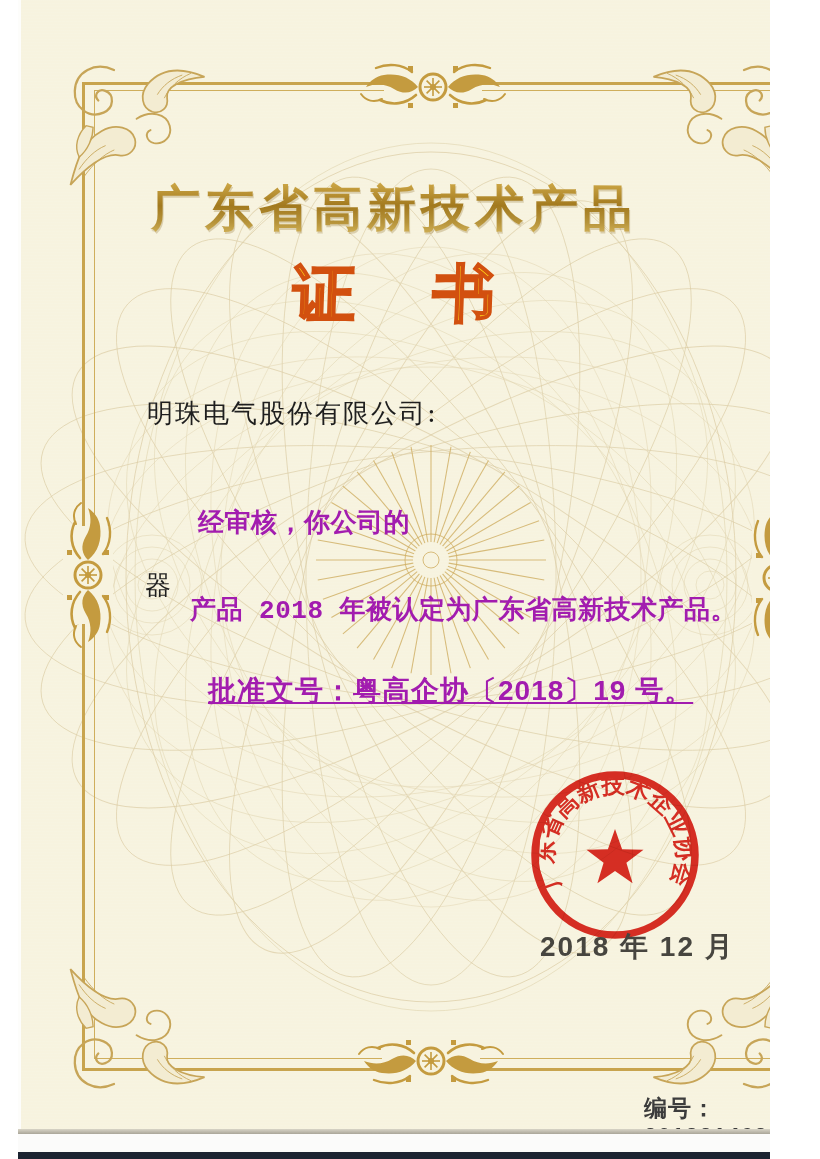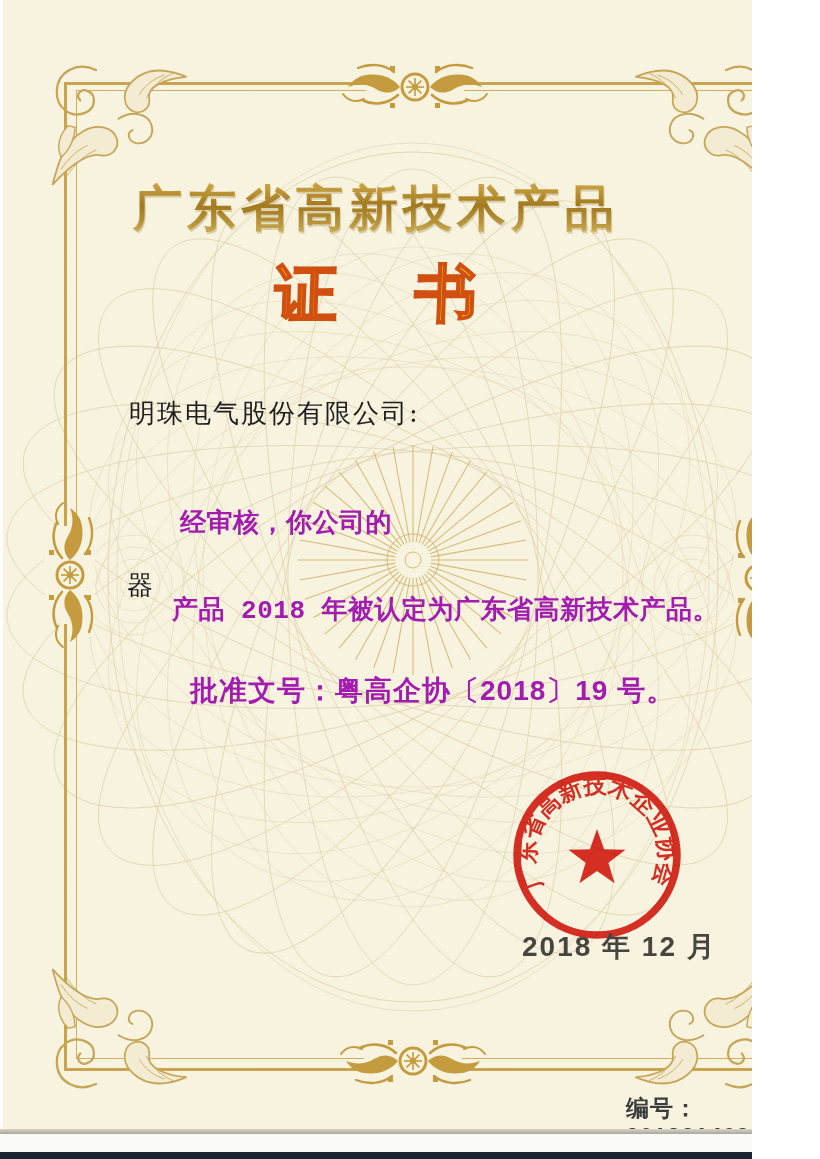--- a/index.html
+++ b/index.html
@@ -1,19 +1,20 @@
 <!DOCTYPE html>
 <html><head>
 <meta charset="utf-8">
 <style>
   html,body{margin:0;padding:0;background:#ffffff;}
   .page{
     position:relative;width:752px;height:1159px;overflow:hidden;
     background:#f7f3df;
     font-family:"Liberation Sans", sans-serif;
+    margin-left:18px;
   }
   .page::before{ 
     content:"";position:absolute;inset:0;pointer-events:none;
     background:repeating-linear-gradient(0deg, rgba(255,255,255,.05) 0 1px, rgba(0,0,0,0) 1px 3px);
   }
   .abs{position:absolute;}
   
   .frame-outer{position:absolute;left:64px;top:82px;width:699px;height:983px;border:3px solid #c8a44e;}
   .frame-inner{position:absolute;left:76px;top:90px;width:677px;height:967px;border:1.6px solid #cfae5c;}
   
@@ -33,21 +34,21 @@
     transform:skewX(-2deg);
   }
   
   .kai{font-family:"DejaVu Serif","Liberation Serif", serif;font-weight:500;color:#1e1e1e;}
   .hei{font-family:"Liberation Sans","DejaVu Sans", sans-serif;font-weight:700;color:#a21caf;}
   .recipient{position:absolute;left:129px;top:396px;font-size:26px;letter-spacing:2px;text-align:right;}
   .body-l1-bold{position:absolute;left:180px;top:505px;font-size:26px;letter-spacing:0.5px;}
   .body-l1-product{position:absolute;left:398px;top:505px;font-size:26px;letter-spacing:0.5px;}
   .body-l2-product{position:absolute;left:127px;top:568px;font-size:26px;}
   .body-l2-bold{position:absolute;left:172px;top:592px;font-size:26px;letter-spacing:0.5px;font-family:Liberation Mono, monospace;}
-  .approval-line{position:absolute;left:190px;top:672px;font-size:28px;letter-spacing:1px;}
+  .approval-line{position:absolute;left:190px;top:672px;font-size:28px;letter-spacing:1px;text-decoration:underline;}
   .validity-line{position:absolute;left:190px;top:730px;font-size:28px;letter-spacing:1px;}
   .validity-line .lbl{margin-right:12px;}
   .issue-date{position:absolute;left:522px;top:928px;font-size:28px;letter-spacing:2px;color:#47453f;font-weight:700;}
   .serial{position:absolute;left:626px;top:1093px;font-size:23px;font-weight:700;color:#3c3c3c;letter-spacing:1px;}
   
   .edge-left{position:absolute;left:0;top:0;width:3px;height:1135px;background:#fdfdfb;}
   .edge-shadow{position:absolute;left:0;top:1129px;width:820px;height:5px;background:linear-gradient(180deg,#d8d4c6,#a9a598);}
   .edge-white{position:absolute;left:0;top:1134px;width:820px;height:18px;background:#fbfbfa;}
   .edge-dark{position:absolute;left:0;top:1152px;width:820px;height:7px;background:#1c2431;}
   svg{display:block;}

